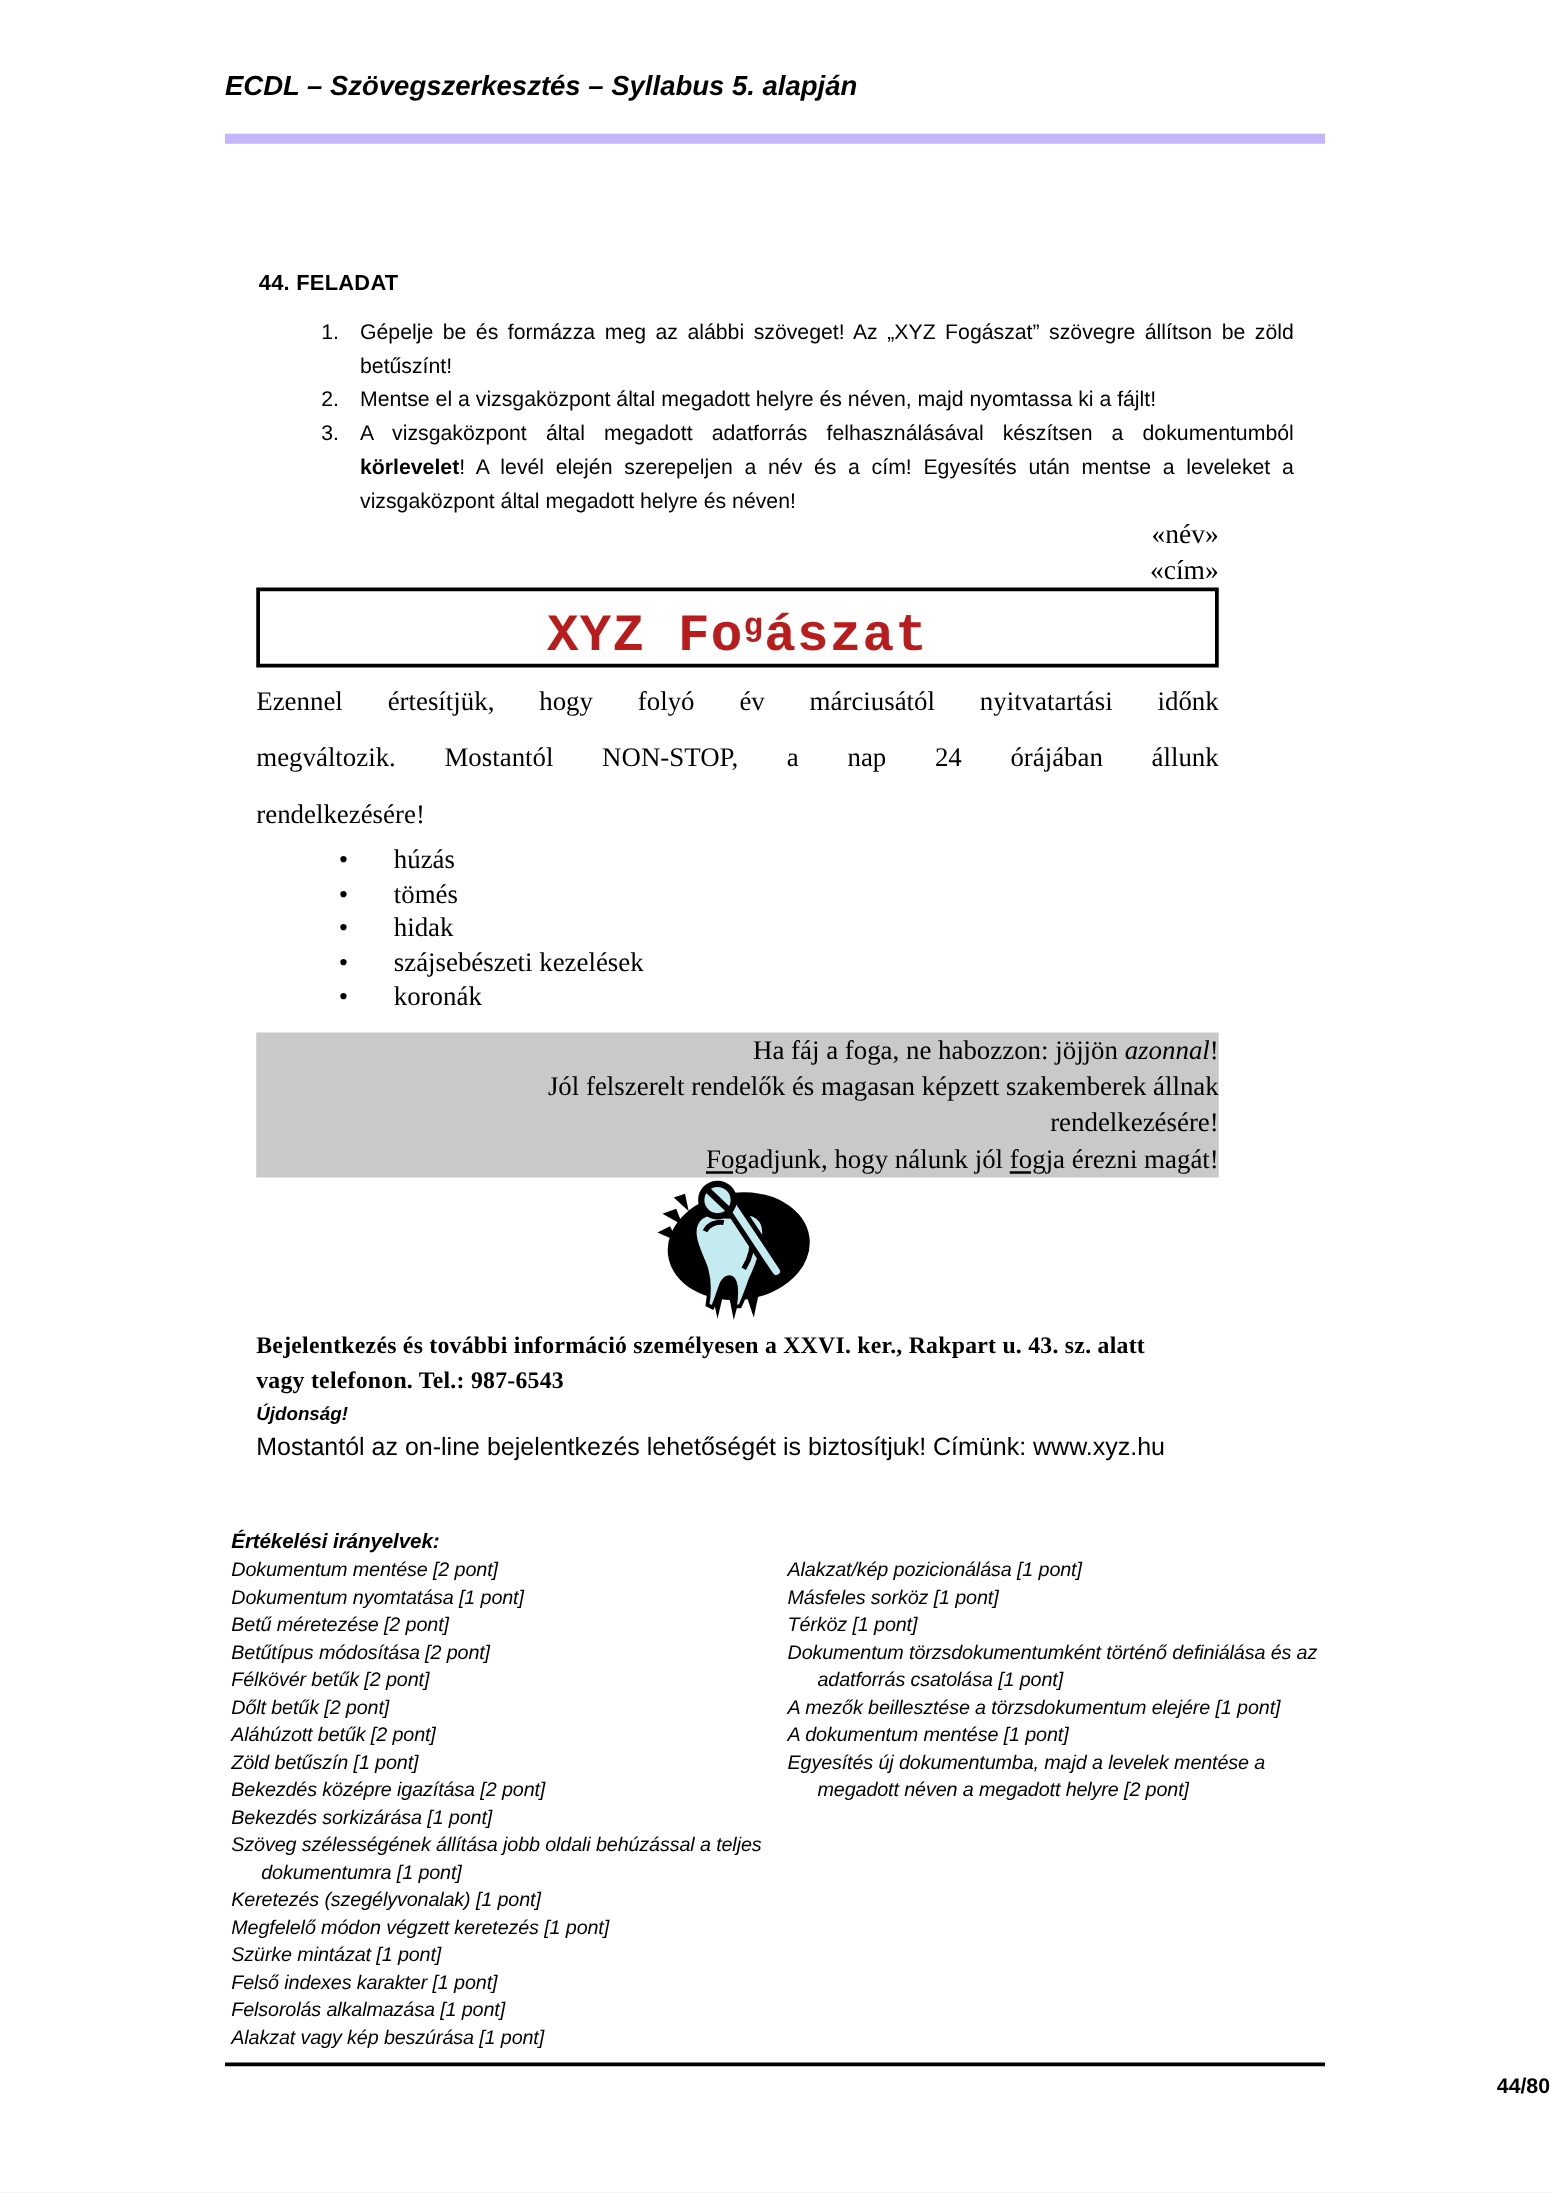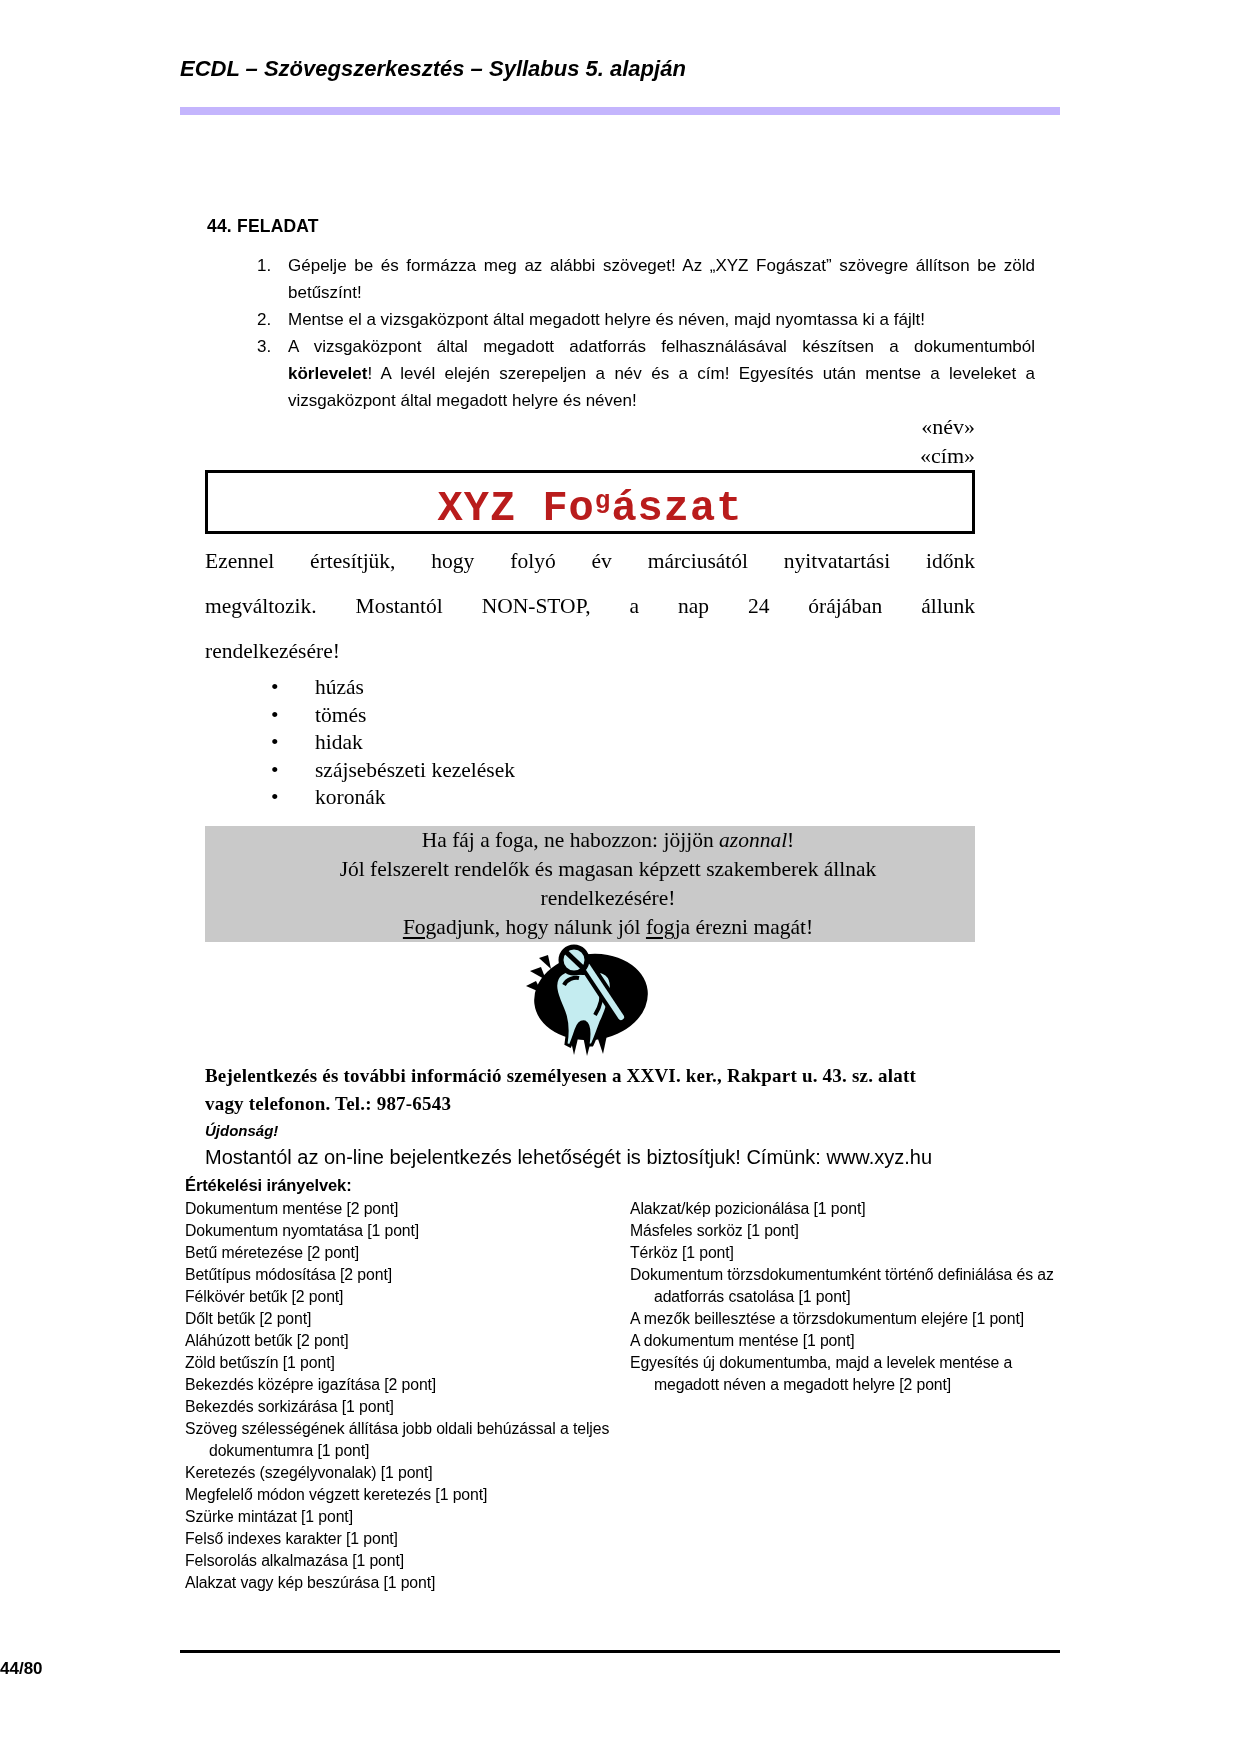--- a/index.html
+++ b/index.html
@@ -35,45 +35,45 @@
   .letter-title { font-family:"Liberation Mono", monospace; font-weight:bold;
                   font-size:42px; color:#b91c1c; letter-spacing:1px; }
   .letter-title sup { font-size:26px; vertical-align:12px; }
   .letter-paragraph { margin-top:5px; font-size:21.5px; }
   .pline { line-height:45px; }
   .bullet-list { margin-top:0; }
   .bullet-item { display:flex; font-size:21.5px; line-height:27.5px; }
   .bullet-dot { flex:0 0 44px; margin-left:66px; }
   .bullet-dot::before { content:"•"; }
   .promo-box { margin-top:14px; background:#c9c9c9; height:116px;
-               text-align:center; font-size:21.5px; line-height:29px;padding-left:36px; }
+               text-align:right; font-size:21.5px; line-height:29px;padding-left:36px; }
   .it { font-style:italic; }
   .u { text-decoration:underline; text-underline-offset:3px; text-decoration-thickness:2px; }
   .tooth-wrap { margin-top:2px; text-align:center; }
   .contact { margin-top:2px; font-weight:bold; font-size:19px; line-height:28px;
              letter-spacing:.2px; white-space:nowrap; }
   .news-heading { font-family:"Liberation Sans", sans-serif; font-weight:bold;
                   font-style:italic; font-size:15px; line-height:26px; }
   .news-text { font-family:"Liberation Sans", sans-serif; font-size:20px;
                line-height:27px; white-space:nowrap; }
 
   
-  .eval { position:absolute; left:185px; top:1174px; width:880px;
-          font-size:15.8px; line-height:22px; letter-spacing:-0.1px; }
+  .eval { position:absolute; left:185px; top:1222px; width:880px;
+          font-size:15.8px; line-height:22px; letter-spacing:-0.1px;font-style:italic; }
   .eval-heading { font-weight:bold; font-size:16.5px; margin-bottom:2px; }
   .eval-cols { display:flex; }
   .eval-col-left  { width:445px; flex:0 0 445px; }
   .eval-col-right { width:435px; flex:0 0 435px; }
   .eval-item { padding-left:24px; text-indent:-24px; }
 
   
   .footer-rule { position:absolute; left:180px; top:1650px; width:880px;
                  border-top:3px solid #000; }
   .page-number { position:absolute; left:0; top:1659px; width:1240px;
-                 text-align:left; font-weight:bold; font-size:17px; }
+                 text-align:right; font-weight:bold; font-size:17px; }
 </style>
 </head>
 <body>
 
 <div class="page">
 
   <div class="header">
     <span>ECDL – Szövegszerkesztés – Syllabus 5. alapján</span>
   </div>
 

